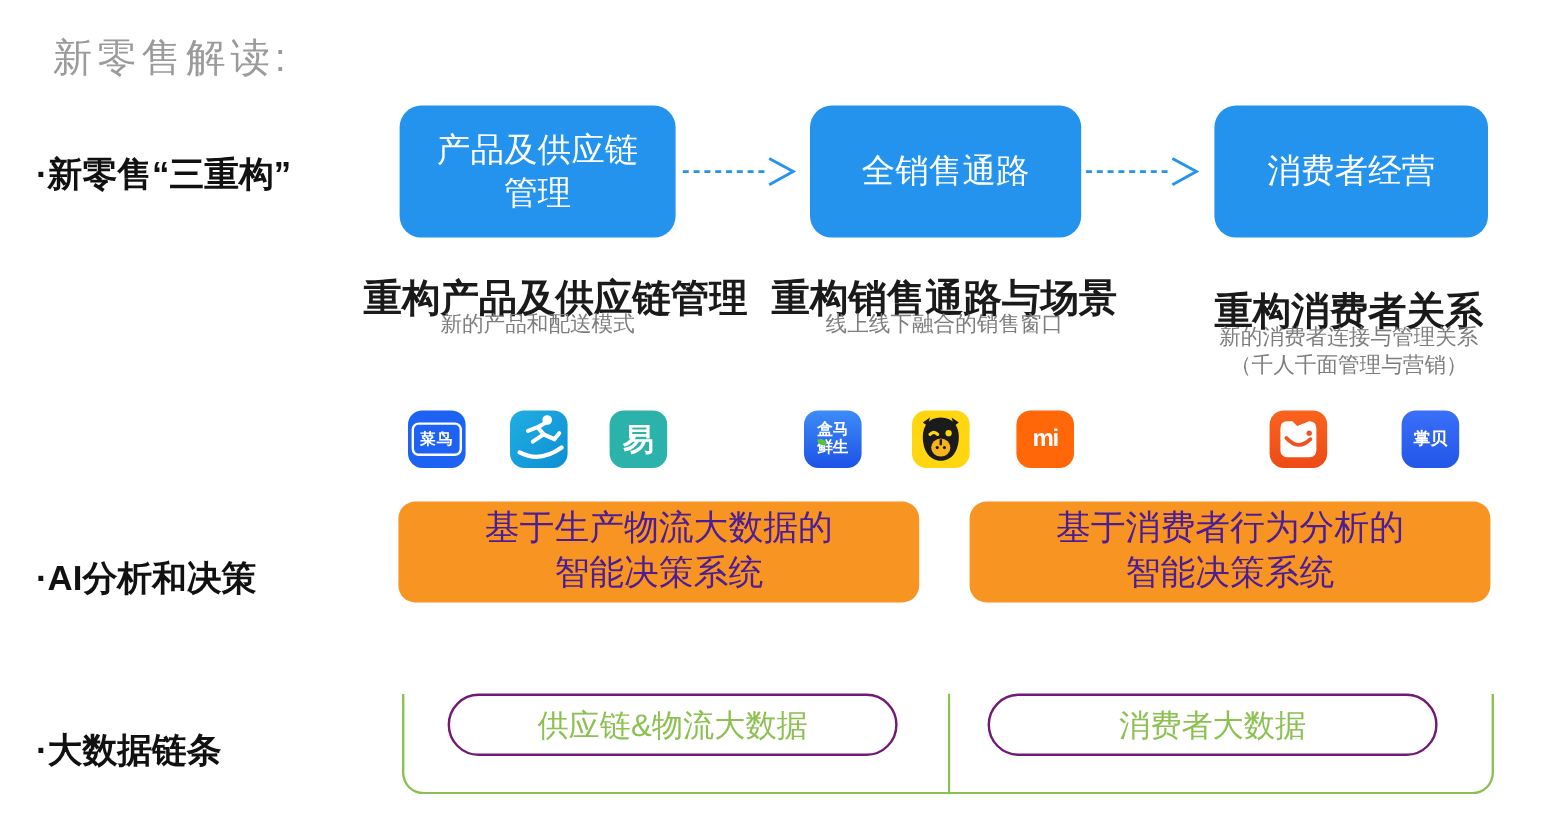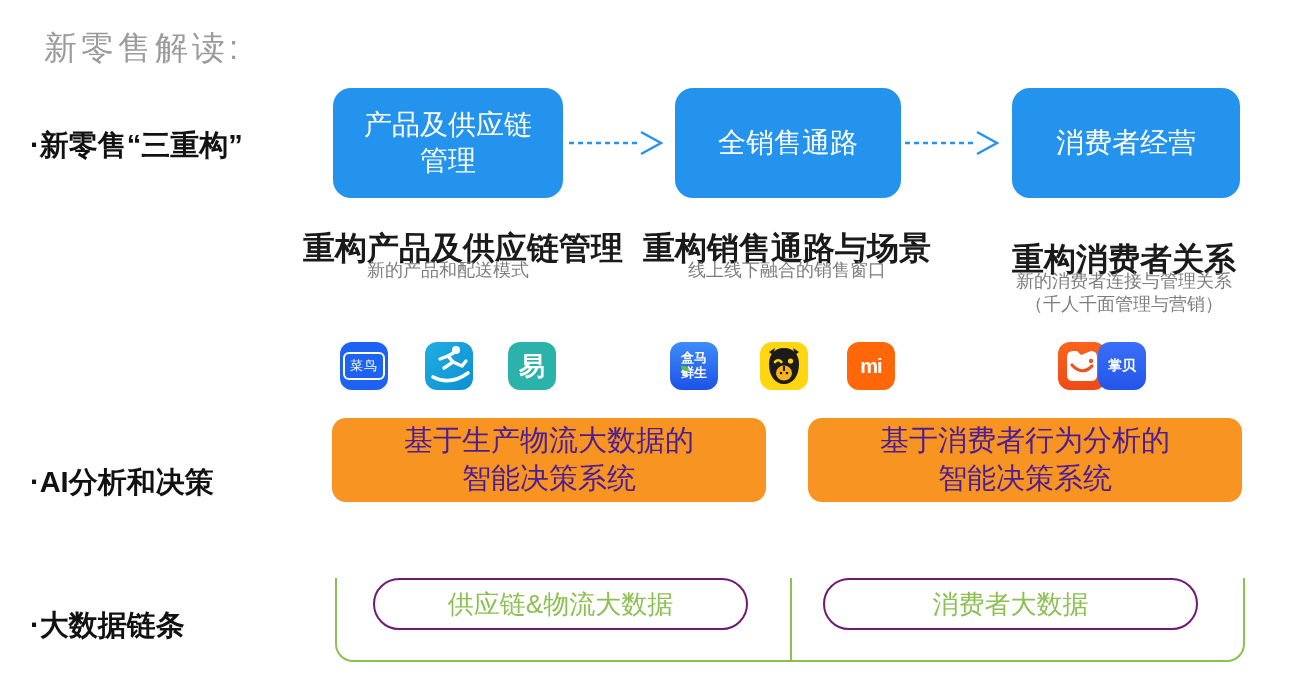--- a/index.html
+++ b/index.html
@@ -43,25 +43,25 @@
   .icon-cainiao   { left:340px; background:#1E62F4; }
   .icon-dada      { left:425px; background:linear-gradient(135deg,#21AEE3,#0C8FD2); }
   .icon-netease   { left:508px; background:#2BB2AB; color:#fff; font-size:26px; font-weight:700; }
   .icon-hema      { left:670px; background:linear-gradient(180deg,#3E8CF8,#1D52E6); color:#fff;
                     font-size:13px; font-weight:700; text-align:center; line-height:1.15;
                     white-space:pre-line; position:absolute; }
   .icon-gorilla   { left:760px; background:#FFD60F; }
   .icon-xiaomi    { left:847px; background:#FF6709; color:#fff; font-size:20px; font-weight:800;
                     letter-spacing:-1px; }
   .icon-youzan    { left:1058px; background:linear-gradient(180deg,#F9641E,#EE4A16); }
-  .icon-zhangbei  { left:1098px; background:linear-gradient(180deg,#3A6FF8,#2356E8); color:#fff;
+  .icon-zhangbei  { left:1168px; background:linear-gradient(180deg,#3A6FF8,#2356E8); color:#fff;
                     font-size:14px; font-weight:700; }
 
   .cainiao-frame { border:2px solid #fff; border-radius:6px; padding:3px 5px; color:#fff;
-                   font-size:13px; font-weight:400; letter-spacing:1px; }
+                   font-size:13px; font-weight:700; letter-spacing:1px; }
   .hema-leaf { position:absolute; width:8px; height:5px; background:#57C437;
                border-radius:0 6px 0 6px; left:11px; top:24px; }
 
   .aibox { position:absolute; top:418px; height:84px; width:434px; background:#F79422;
            border-radius:14px; color:#4c1d95; font-size:29px; font-weight:500; display:flex;
            align-items:center; justify-content:center; text-align:center; line-height:1.3;
            white-space:pre-line; }
   .aibox.o1 { left:332px; }
   .aibox.o2 { left:808px; }
 

